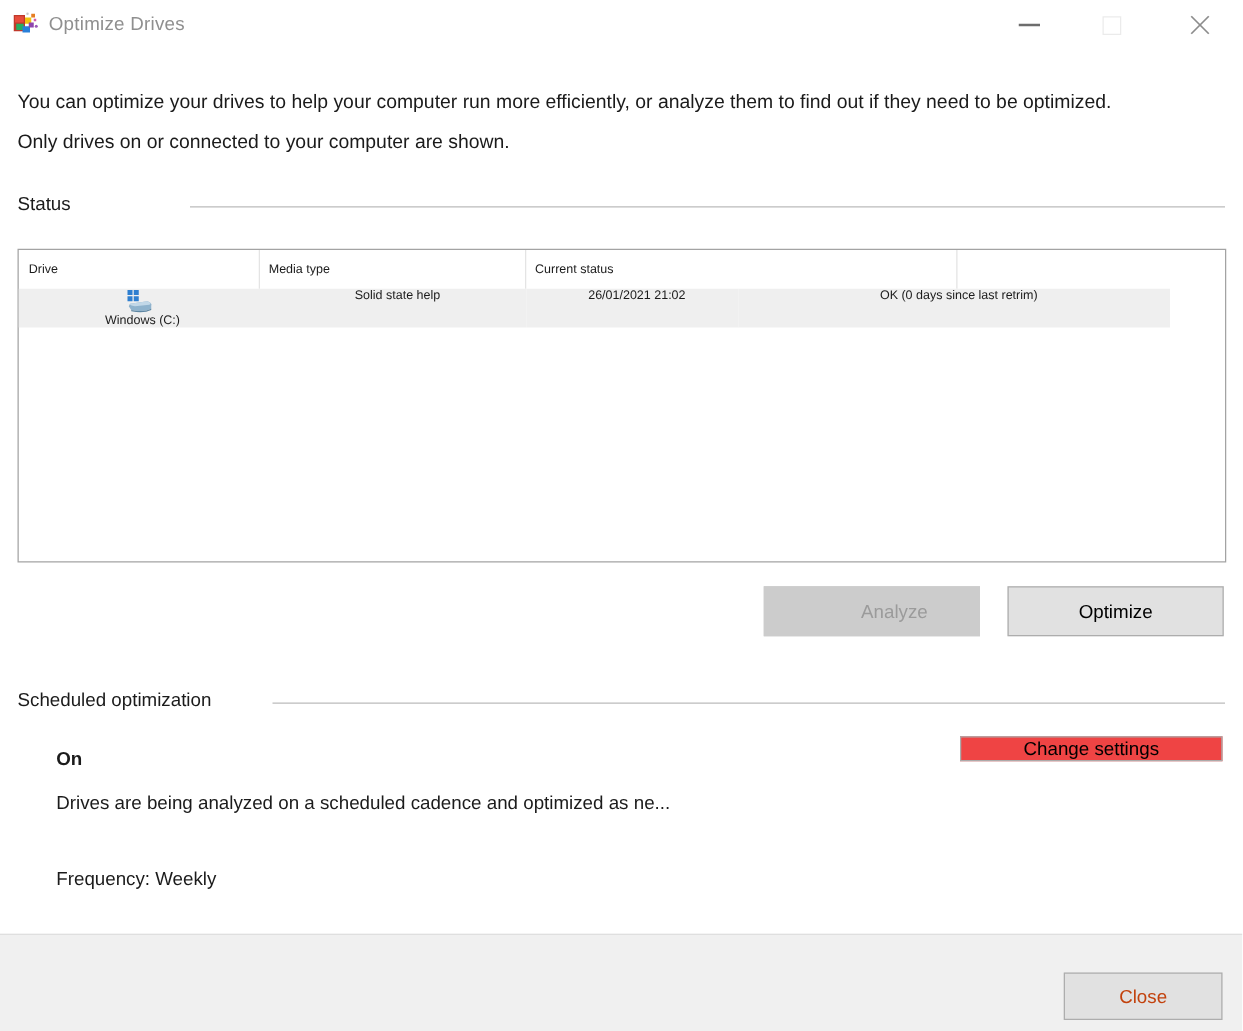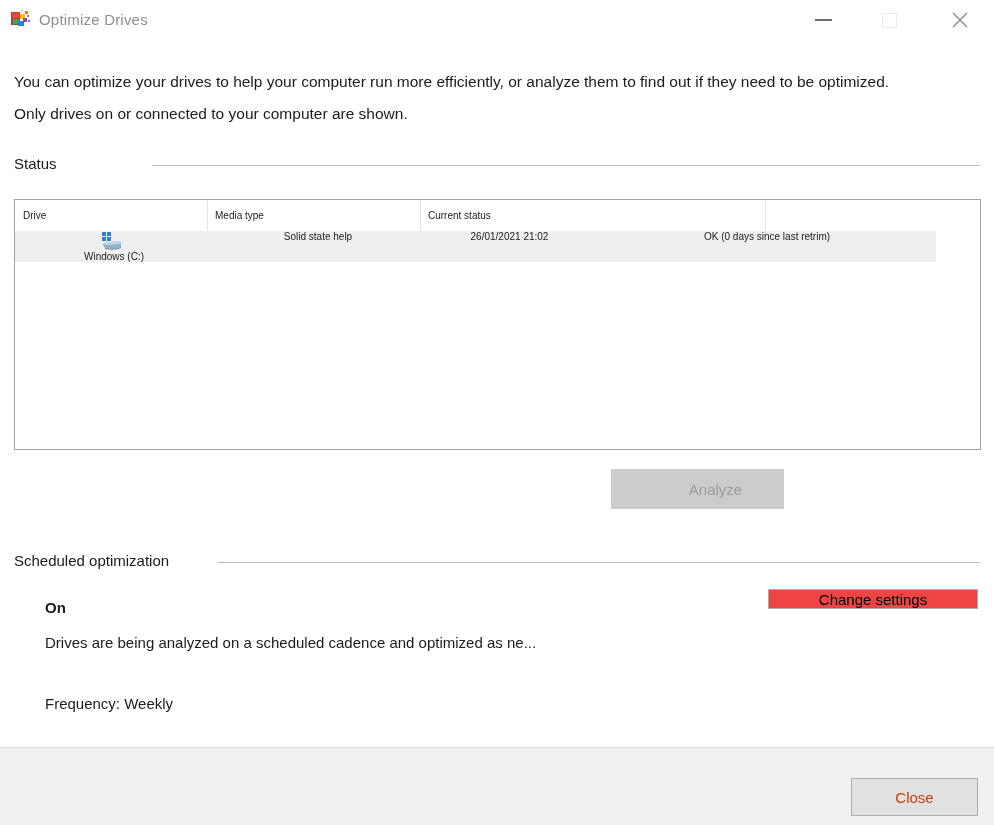--- a/index.html
+++ b/index.html
@@ -110,20 +110,21 @@
         <span>Windows (C:)</span>
       </div>
       <div class="td col-media">Solid state help</div>
       <div class="td col-last">26/01/2021 21:02</div>
       <div class="td col-status">OK (0 days since last retrim)</div>
       <div class="td col-fill"></div>
     </div>
   </div>
 
   <button class="btn btn-analyze" disabled="">Analyze</button>
+  <button class="btn btn-optimize">Optimize</button>
 
   <div class="section-label" style="left:14px; top:552px;">Scheduled optimization</div>
   <div class="divider" style="left:218px; top:562px; width:762px;"></div>
 
   <div class="sched-on">On</div>
   <button class="btn btn-change">Change settings</button>
   <div class="sched-desc">Drives are being analyzed on a scheduled cadence and optimized as ne...</div>
   <div class="sched-freq">Frequency: Weekly</div>
 
   <div class="footer">

